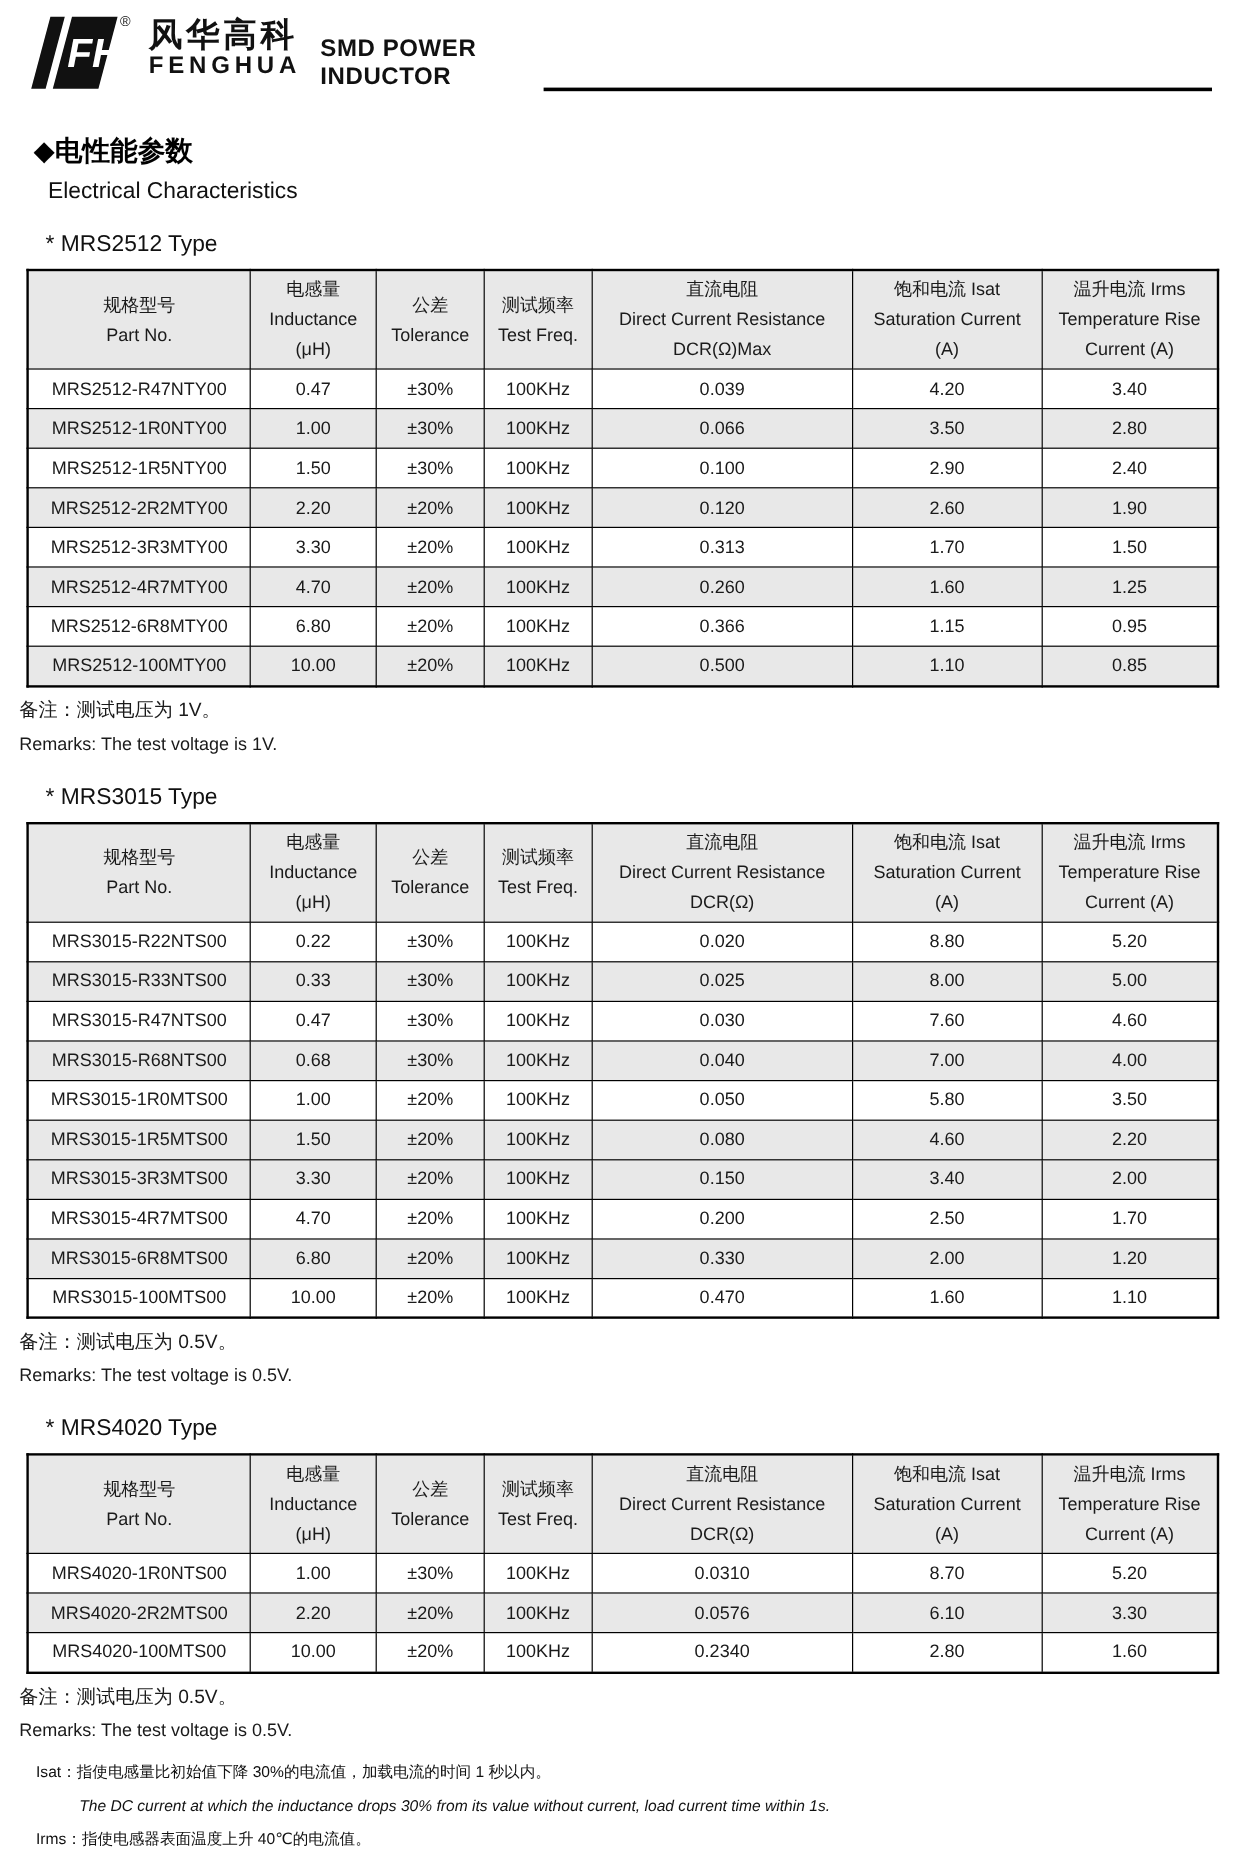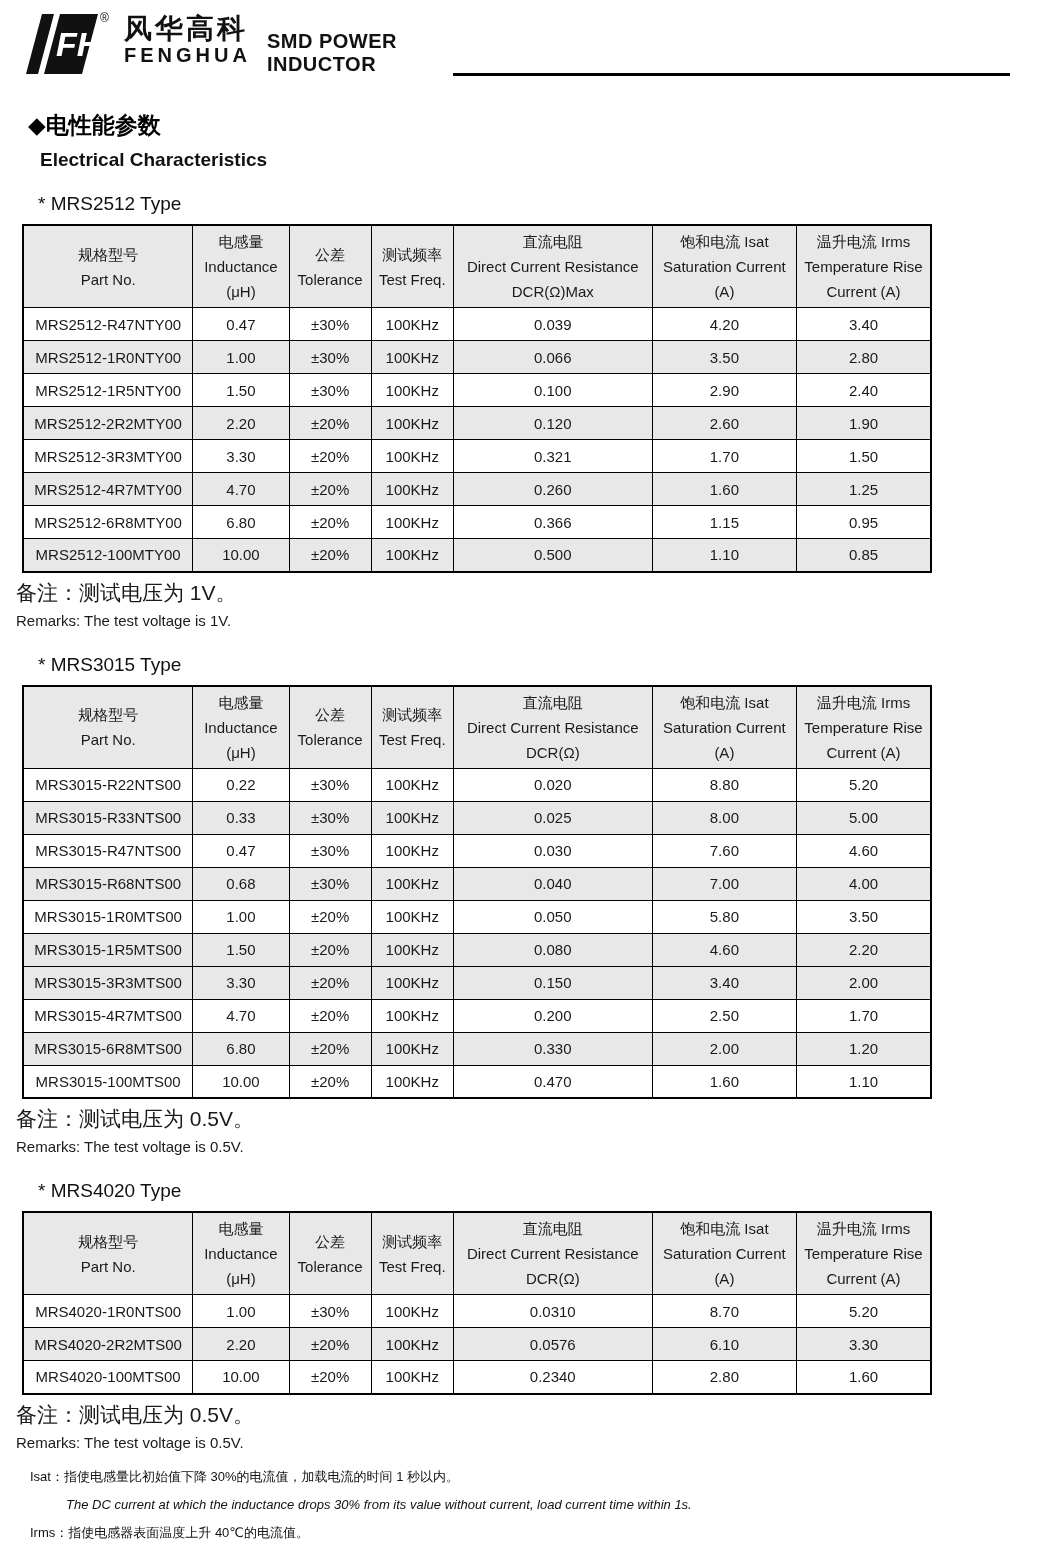--- a/index.html
+++ b/index.html
@@ -70,36 +70,36 @@
   
   .section-head { margin: 32px 0 0 28px; }
   .section-title-cn {
     font-size: 23px;
     font-weight: bold;
     color: #000;
     margin: 0;
   }
   .section-title-en {
     font-size: 19px;
-    font-weight: bold;
+    font-weight: normal;
     color: #111;
     margin: 8px 0 0 12px;
   }
 
   
   .content { padding-left: 14px; }
   .type-label {
     font-size: 19px;
     color: #111;
     margin: 22px 0 9px 24px;
   }
   table.spec-table {
     border-collapse: collapse;
     table-layout: fixed;
-    width: 910px;
+    width: 994px;
     margin-left: 8px;
     border: 2px solid #000;
   }
   table.spec-table th,
   table.spec-table td {
     border: 1px solid #000;
     text-align: center;
     vertical-align: middle;
     font-size: 15px;
     overflow: hidden;
@@ -107,21 +107,21 @@
   table.spec-table th {
     background: #e8e8e8;
     font-weight: normal;
     padding: 3px 2px;
   }
   table.spec-table th div { line-height: 25px; }
   table.spec-table td { height: 33px; background: #fff; }
   table.spec-table tr.stripe td { background: #e8e8e8; }
 
   .remark-cn {
-    font-size: 21px;
+    font-size: 16px;
     margin: 9px 0 0 2px;
     line-height: 22px;
   }
   .remark-en {
     font-size: 15px;
     margin: 6px 0 0 2px;
     line-height: 22px;
   }
 
   
@@ -249,21 +249,21 @@
               <td>100KHz</td>
               <td>0.120</td>
               <td>2.60</td>
               <td>1.90</td>
             </tr>
             <tr>
               <td>MRS2512-3R3MTY00</td>
               <td>3.30</td>
               <td>±20%</td>
               <td>100KHz</td>
-              <td>0.321</td>
+              <td>0.313</td>
               <td>1.70</td>
               <td>1.50</td>
             </tr>
             <tr class="stripe">
               <td>MRS2512-4R7MTY00</td>
               <td>4.70</td>
               <td>±20%</td>
               <td>100KHz</td>
               <td>0.260</td>
               <td>1.60</td>

